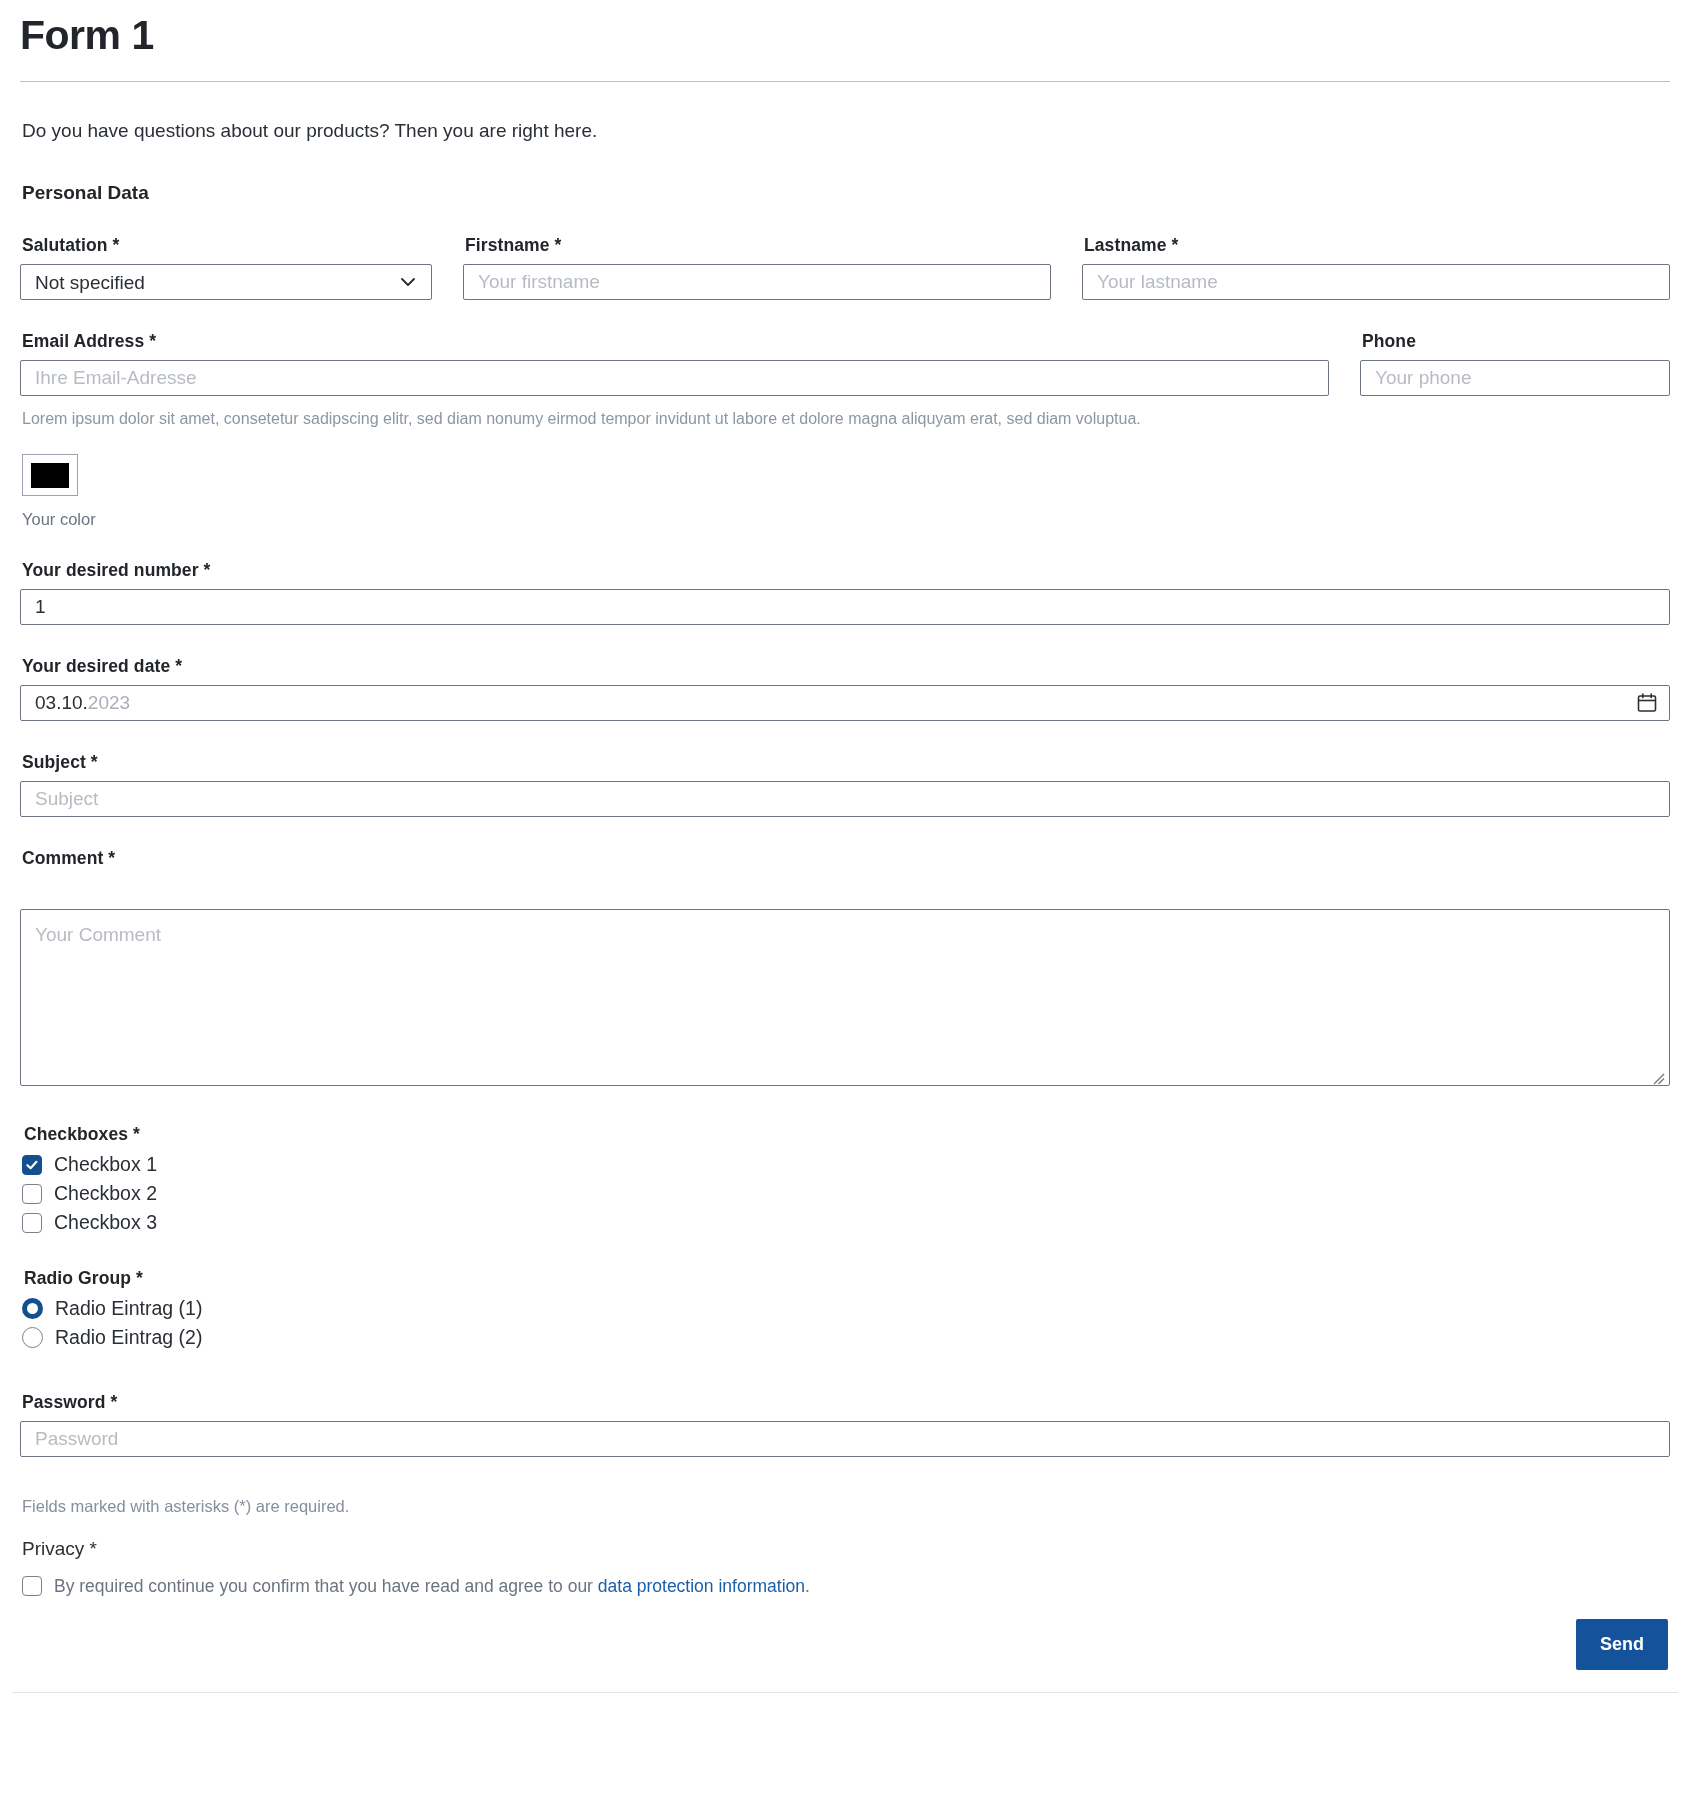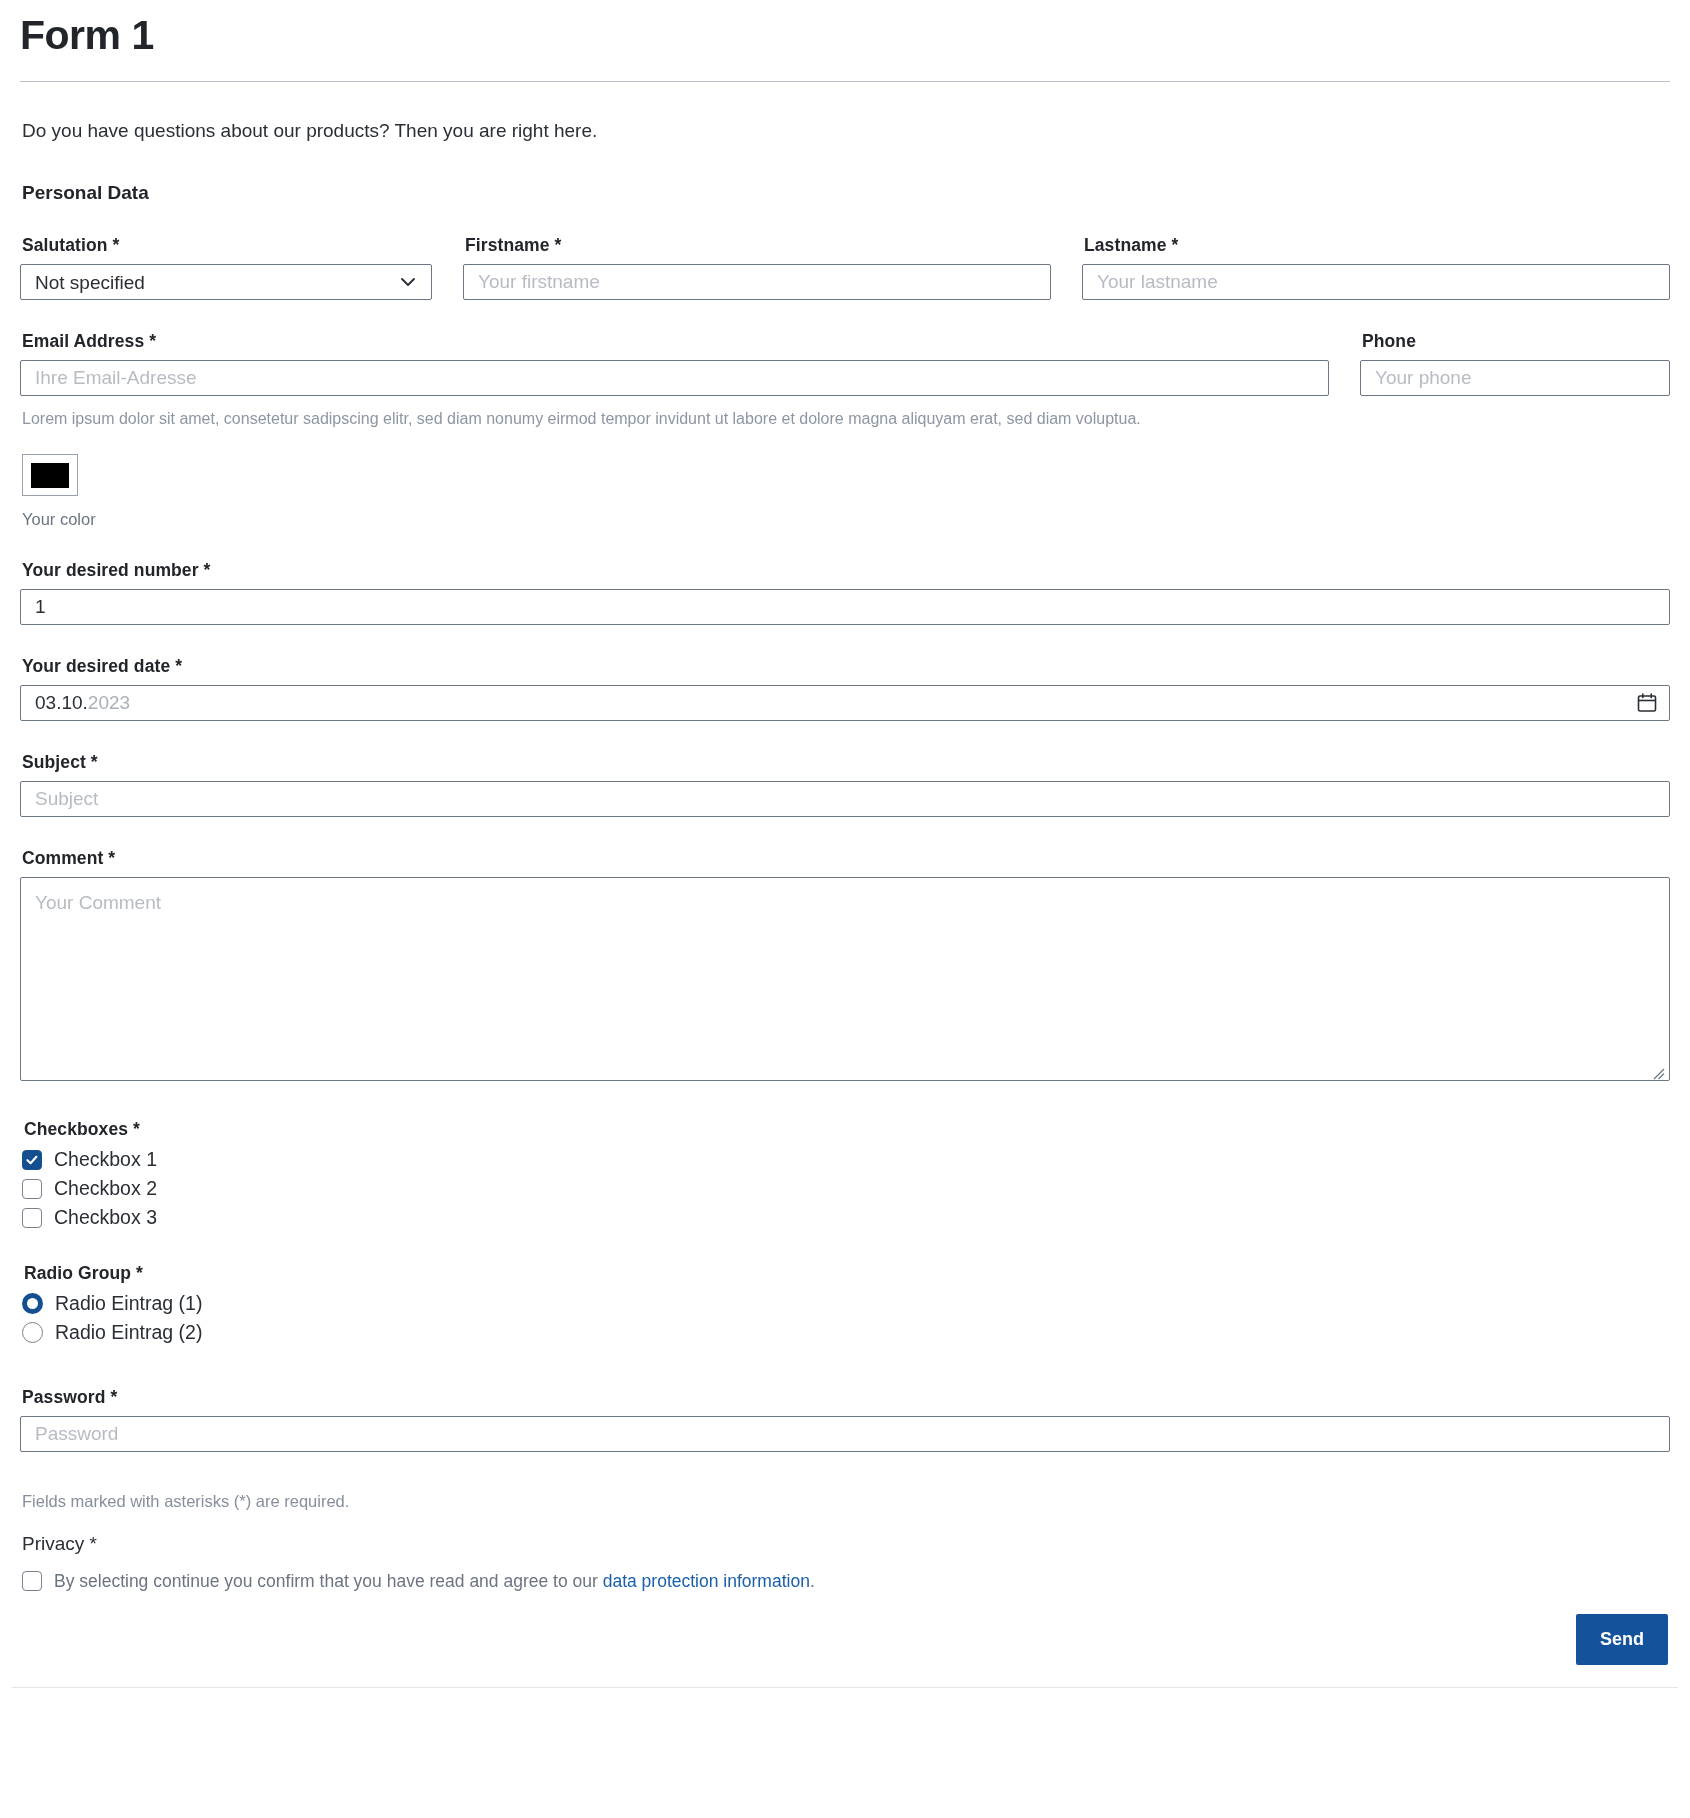--- a/index.html
+++ b/index.html
@@ -103,24 +103,25 @@
     font-size: 19px; pointer-events: none;
   }
   .cal-btn {
     position: absolute; right: 12px; top: 50%;
     transform: translateY(-50%);
     line-height: 0; cursor: pointer;
   }
 
   .ta-wrap { position: relative; }
   textarea.ctl {
-    height: 204px;
+    height: 177px;
     padding: 12px 14px;
     resize: none;
     line-height: 1.35;
+    margin-top: 32px;
   }
   .grip { position: absolute; right: 3px; bottom: 3px; line-height: 0; pointer-events: none; }
 
   .optgroup { margin: 34px 0 0 10px; }
   .optrow { display: flex; align-items: center; margin-top: 6px; }
   .optrow:first-of-type { margin-top: 8px; }
   .optlabel { font-size: 19.5px; color: #2a2f36; margin-left: 12px; }
 
   .cb {
     width: 20px; height: 20px; border-radius: 4px;
@@ -294,21 +295,21 @@
     <div class="field grow">
       <span class="lbl">Password *</span>
       <input class="ctl" type="password" placeholder="Password" style="">
     </div>
   </div>
 
   <div class="footnote">Fields marked with asterisks (*) are required.</div>
   <div class="privacy-head">Privacy *</div>
   <div class="privacy-row">
     <span class="cb"></span>
-    <span class="privacy-text"><span>By selecting continue you confirm that you have read and agree to our </span><a class="privacy-link" href="#">data protection information</a><span>.</span></span>
+    <span class="privacy-text"><span>By required continue you confirm that you have read and agree to our </span><a class="privacy-link" href="#">data protection information</a><span>.</span></span>
   </div>
 
   <div class="send-wrap">
     <button class="send-btn">Send</button>
   </div>
 
   <hr class="bottom-rule">
 </div>
 
 </body></html>

